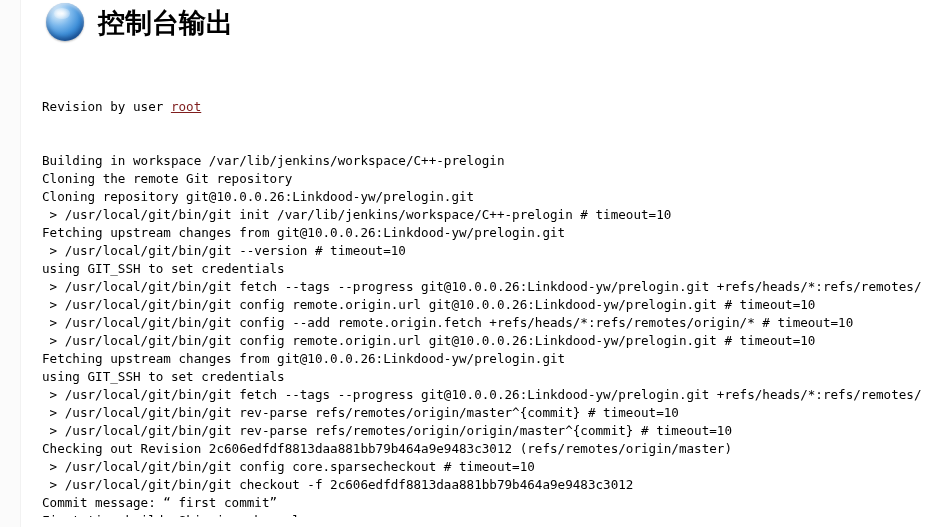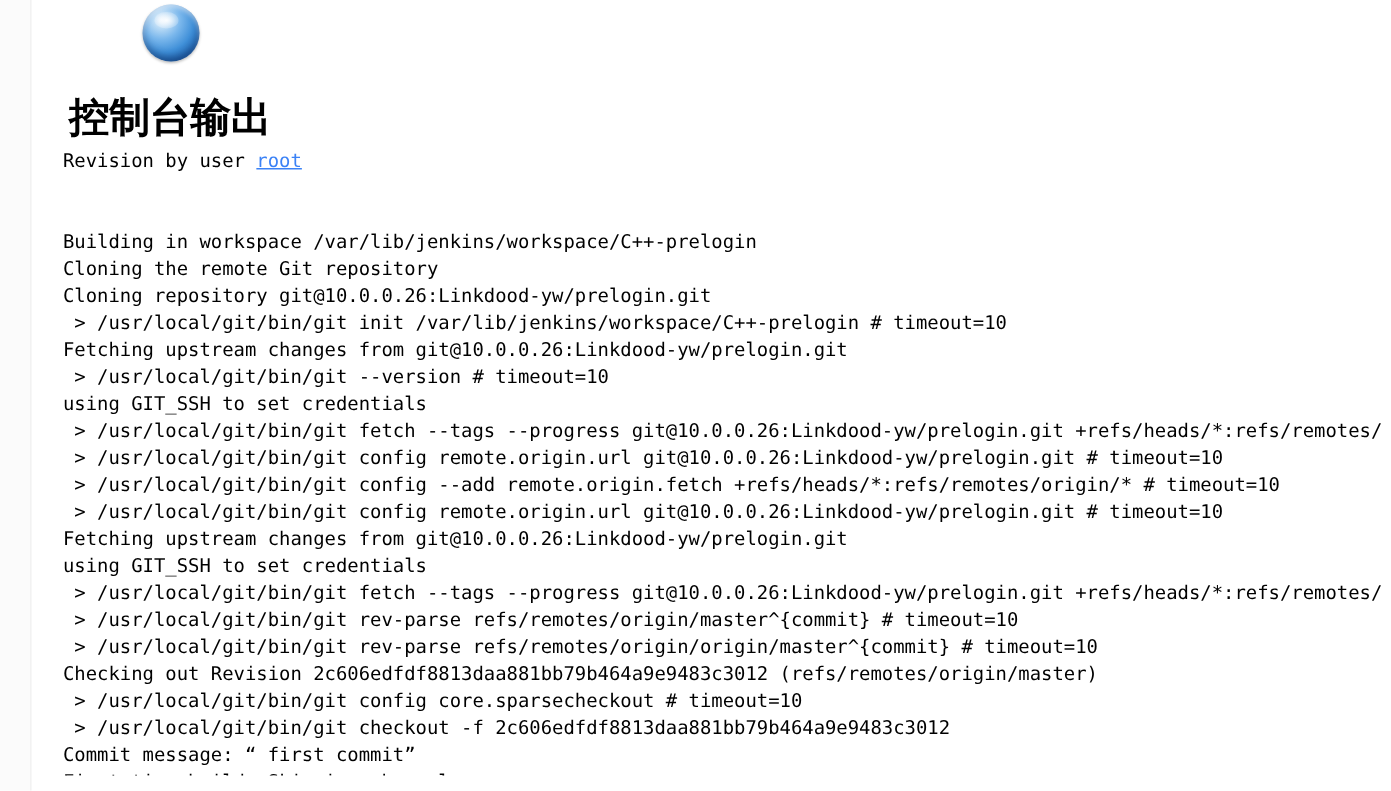--- a/index.html
+++ b/index.html
@@ -31,22 +31,21 @@
     top: 0;
     width: 927px;
     height: 527px;
   }
   .page-header {
     position: absolute;
     left: 46px;
     top: 3px;
     display: flex;
     align-items: center;
-    gap: 24px;
-    flex-direction: column;
+    gap: 14px;
   }
   .orb-icon {
     width: 38px;
     height: 38px;
     flex: 0 0 38px;
     border-radius: 50%;
     background:
       radial-gradient(circle at 33% 27%, #eaf4fd 0%, #bcdcf6 14%, #7ab7ec 34%, #3f8fd8 58%, #1f62ad 80%, #15467f 100%);
     box-shadow:
       inset 0 -3px 5px rgba(10, 40, 90, 0.45),
@@ -87,21 +86,21 @@
     line-height: 18px;
     color: #000000;
     white-space: pre;
   }
   .console-line {
     white-space: pre;
     height: 18px;
     line-height: 18px;
   }
   .console-line a.user-link {
-    color: #3b82f6;
+    color: #7f1d1d;
     text-decoration: underline;
   }
 </style>
 </head>
 <body>
 
 <div class="left-gutter"></div>
 
 <div class="page">
 

